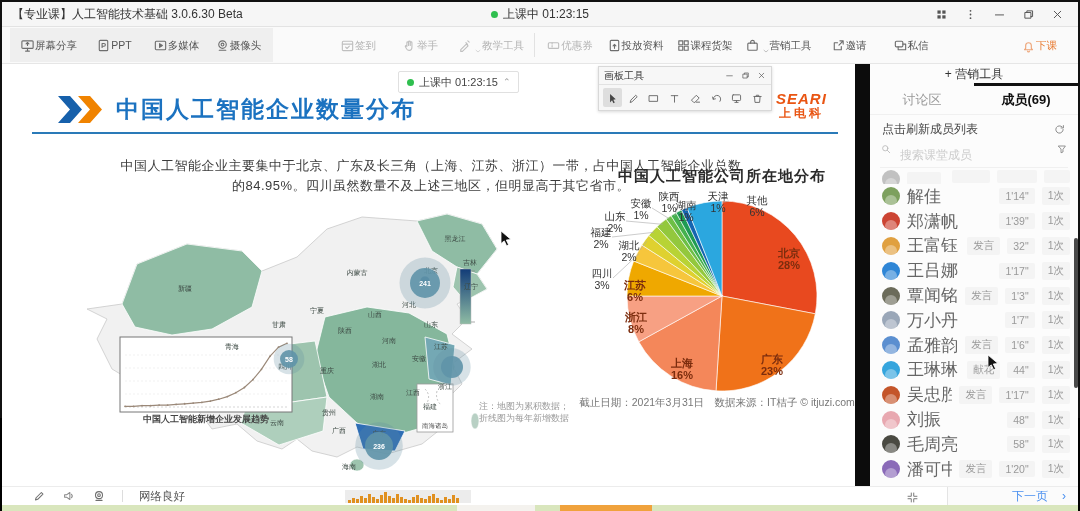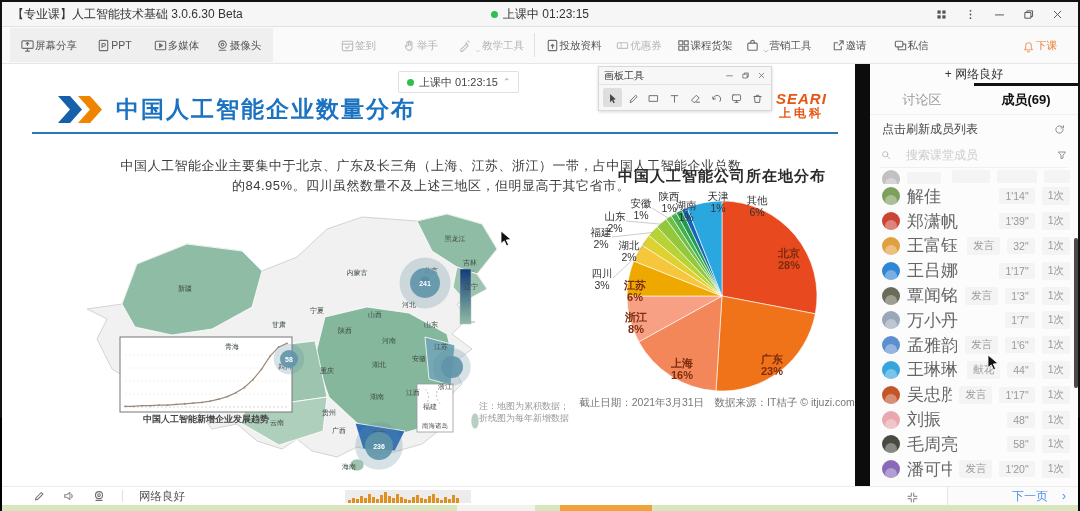--- a/index.html
+++ b/index.html
@@ -60,21 +60,21 @@
   #pie{position:absolute;left:583px;top:125px;width:274px;height:215px;}
   .piefooter{position:absolute;left:560px;top:332px;width:310px;text-align:center;font-size:10.5px;color:#777;}
   
   .sb-head{height:20px;display:flex;align-items:center;justify-content:center;font-size:12px;color:#333;position:relative;}
   .sb-head:after{content:"";position:absolute;right:0;bottom:-2px;width:104px;height:3px;background:#111;}
   .sb-tabs{height:28px;display:flex;border-bottom:1px solid #f0f0f0;margin-top:2px;}
   .sb-tab{flex:1;display:flex;align-items:center;justify-content:center;font-size:13px;color:#999;}
   .sb-tab.active{color:#111;font-weight:bold;}
   .sb-refresh{height:28px;display:flex;align-items:center;padding:0 12px;color:#444;font-size:12px;}
   .sb-refresh .ic{margin-left:auto;width:13px;height:13px;color:#888;}
-  .sb-search{height:24px;margin:0 10px;display:flex;align-items:center;gap:12px;border-bottom:1px solid #f0f0f0;}
+  .sb-search{height:24px;margin:0 10px;display:flex;gap:6px;border-bottom:1px solid #f0f0f0;}
   .sb-search .ic{width:12px;height:12px;}
   .sb-search input{border:none;outline:none;background:transparent;flex:1;font-size:12px;color:#666;min-width:0;}
   .sb-search input::placeholder{color:#ccc;}
   .mlist{position:absolute;top:106px;bottom:0;left:0;right:0;overflow:hidden;}
   .m-row{height:24.8px;display:flex;align-items:center;padding:0 8px 0 12px;gap:7px;}
   .m-row .ava{width:18px;height:18px;border-radius:50%;flex:0 0 auto;position:relative;overflow:hidden;}
   .m-row .ava:after{content:"";position:absolute;left:3px;top:8px;width:12px;height:12px;border-radius:50%;background:rgba(255,255,255,.35);}
   .m-row .nm{font-size:17px;color:#666;white-space:nowrap;overflow:hidden;flex:1;}
   .badge{background:#f4f4f4;color:#999;font-size:10.5px;border-radius:2px;padding:2px 6px;white-space:nowrap;}
   .m-row.partial{height:14px;opacity:.5;overflow:hidden;align-items:flex-start;}
@@ -212,37 +212,37 @@
               </svg></span>
             <span class="ic" style="width: 8px; height: 8px;"><svg viewBox="0 0 16 16" width="100%" height="100%" fill="none" stroke="#6e6e6e" stroke-width="1.2" stroke-linecap="round" stroke-linejoin="round">
                 <path d="M4 6.5l4 3.5 4-3.5" stroke="#999"></path>
               </svg></span>
           </span>
           <span class="lbl">教学工具</span>
         </span>
       </span>
       <span class="tb-sep"></span>
     <span id="tbg3" class="tb-group g3">
+        <span class="tb-item muted">
+          <span class="caretrow">
+            <span class="ic"><svg viewBox="0 0 16 16" width="100%" height="100%" fill="none" stroke="#6e6e6e" stroke-width="1.2" stroke-linecap="round" stroke-linejoin="round">
+                <rect x="2.5" y="5" width="11" height="6" rx="1"></rect>
+                <path d="M6.5 5v6" stroke-dasharray="1.5,1.5"></path>
+              </svg></span>
+          </span>
+          <span class="lbl">优惠券</span>
+        </span>
         <span class="tb-item">
           <span class="caretrow">
             <span class="ic"><svg viewBox="0 0 16 16" width="100%" height="100%" fill="none" stroke="#6e6e6e" stroke-width="1.2" stroke-linecap="round" stroke-linejoin="round">
                 <rect x="3.5" y="2.5" width="9" height="11" rx="1"></rect>
                 <path d="M8 11V7M6.5 8.4L8 6.9l1.5 1.5"></path>
               </svg></span>
           </span>
           <span class="lbl">投放资料</span>
-        </span>
-        <span class="tb-item muted">
-          <span class="caretrow">
-            <span class="ic"><svg viewBox="0 0 16 16" width="100%" height="100%" fill="none" stroke="#6e6e6e" stroke-width="1.2" stroke-linecap="round" stroke-linejoin="round">
-                <rect x="2.5" y="5" width="11" height="6" rx="1"></rect>
-                <path d="M6.5 5v6" stroke-dasharray="1.5,1.5"></path>
-              </svg></span>
-          </span>
-          <span class="lbl">优惠券</span>
         </span>
         <span class="tb-item">
           <span class="caretrow">
             <span class="ic"><svg viewBox="0 0 16 16" width="100%" height="100%" fill="none" stroke="#6e6e6e" stroke-width="1.2" stroke-linecap="round" stroke-linejoin="round">
                 <rect x="3" y="3" width="4.2" height="4.2"></rect>
                 <rect x="8.8" y="3" width="4.2" height="4.2"></rect>
                 <rect x="3" y="8.8" width="4.2" height="4.2"></rect>
                 <rect x="8.8" y="8.8" width="4.2" height="4.2"></rect>
               </svg></span>
           </span>
@@ -544,21 +544,21 @@
           <text x="172" y="15" text-anchor="middle" font-size="10.5" fill="#333" font-weight="normal">其他</text>
           <text x="172" y="27" text-anchor="middle" font-size="10.5" fill="#333" font-weight="normal">6%</text>
         </svg>
       <div class="piefooter">截止日期：2021年3月31日　数据来源：IT桔子 © itjuzi.com</div>
 
     </div>
 
     <div class="gapbar"></div>
 
     <div class="sidebar">
-      <div class="sb-head">+ 网络良好</div>
+      <div class="sb-head">+ 营销工具</div>
       <div class="sb-tabs">
         <div class="sb-tab">讨论区</div>
         <div class="sb-tab active">成员(69)</div>
       </div>
       <div class="sb-refresh">
         <span>点击刷新成员列表</span>
         <span class="ic"><svg viewBox="0 0 16 16" width="100%" height="100%" fill="none" stroke="#6e6e6e" stroke-width="1.2" stroke-linecap="round" stroke-linejoin="round">
               <path d="M12.5 8a4.5 4.5 0 1 1-1.3-3.2M12.8 3.2v2.9h-2.9" stroke="#888"></path>
             </svg></span>
       </div>

